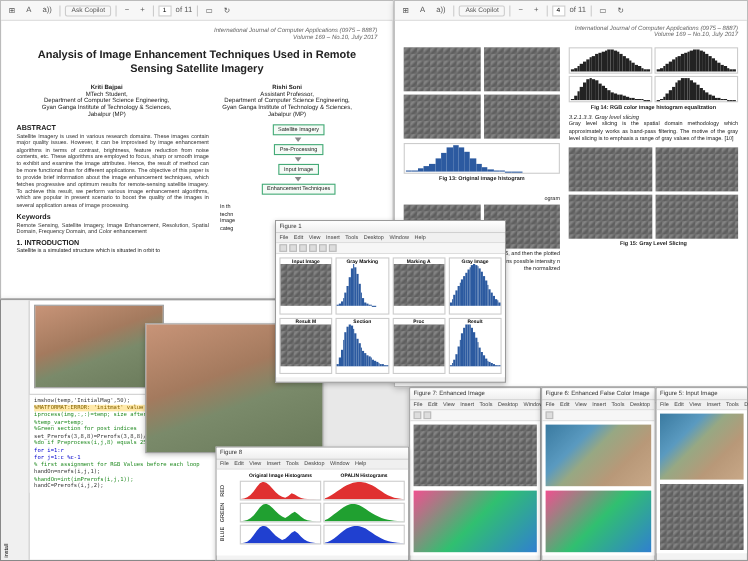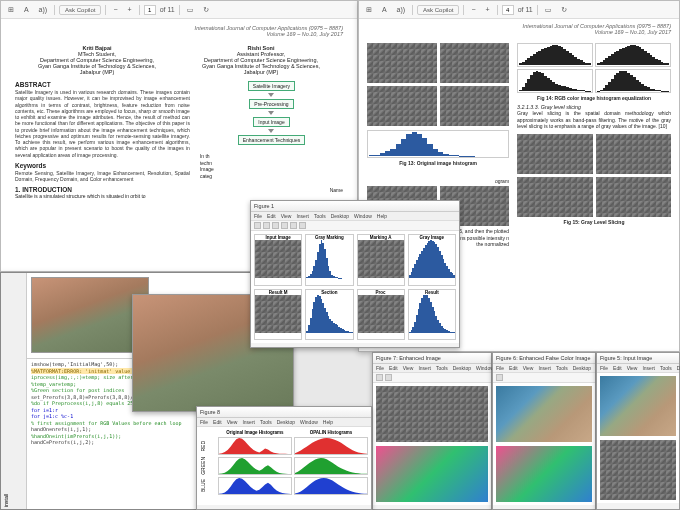--- a/index.html
+++ b/index.html
@@ -84,20 +84,21 @@
     <span>of 11</span>
     <span class="sep"></span>
     <span class="btn">▭</span>
     <span class="btn">↻</span>
   </div>
   <div class="pdf-content">
     <div class="journal-header">
       <div>International Journal of Computer Applications (0975 – 8887)</div>
       <div>Volume 169 – No.10, July 2017</div>
     </div>
+    <div class="paper-title">Analysis of Image Enhancement Techniques Used in Remote Sensing Satellite Imagery</div>
     <div class="authors">
       <div class="author-block">
         <div class="name">Kriti Bajpai</div>
         <div>MTech Student,</div>
         <div>Department of Computer Science Engineering,</div>
         <div>Gyan Ganga Institute of Technology &amp; Sciences,</div>
         <div>Jabalpur (MP)</div>
       </div>
       <div class="author-block">
         <div class="name">Rishi Soni</div>

